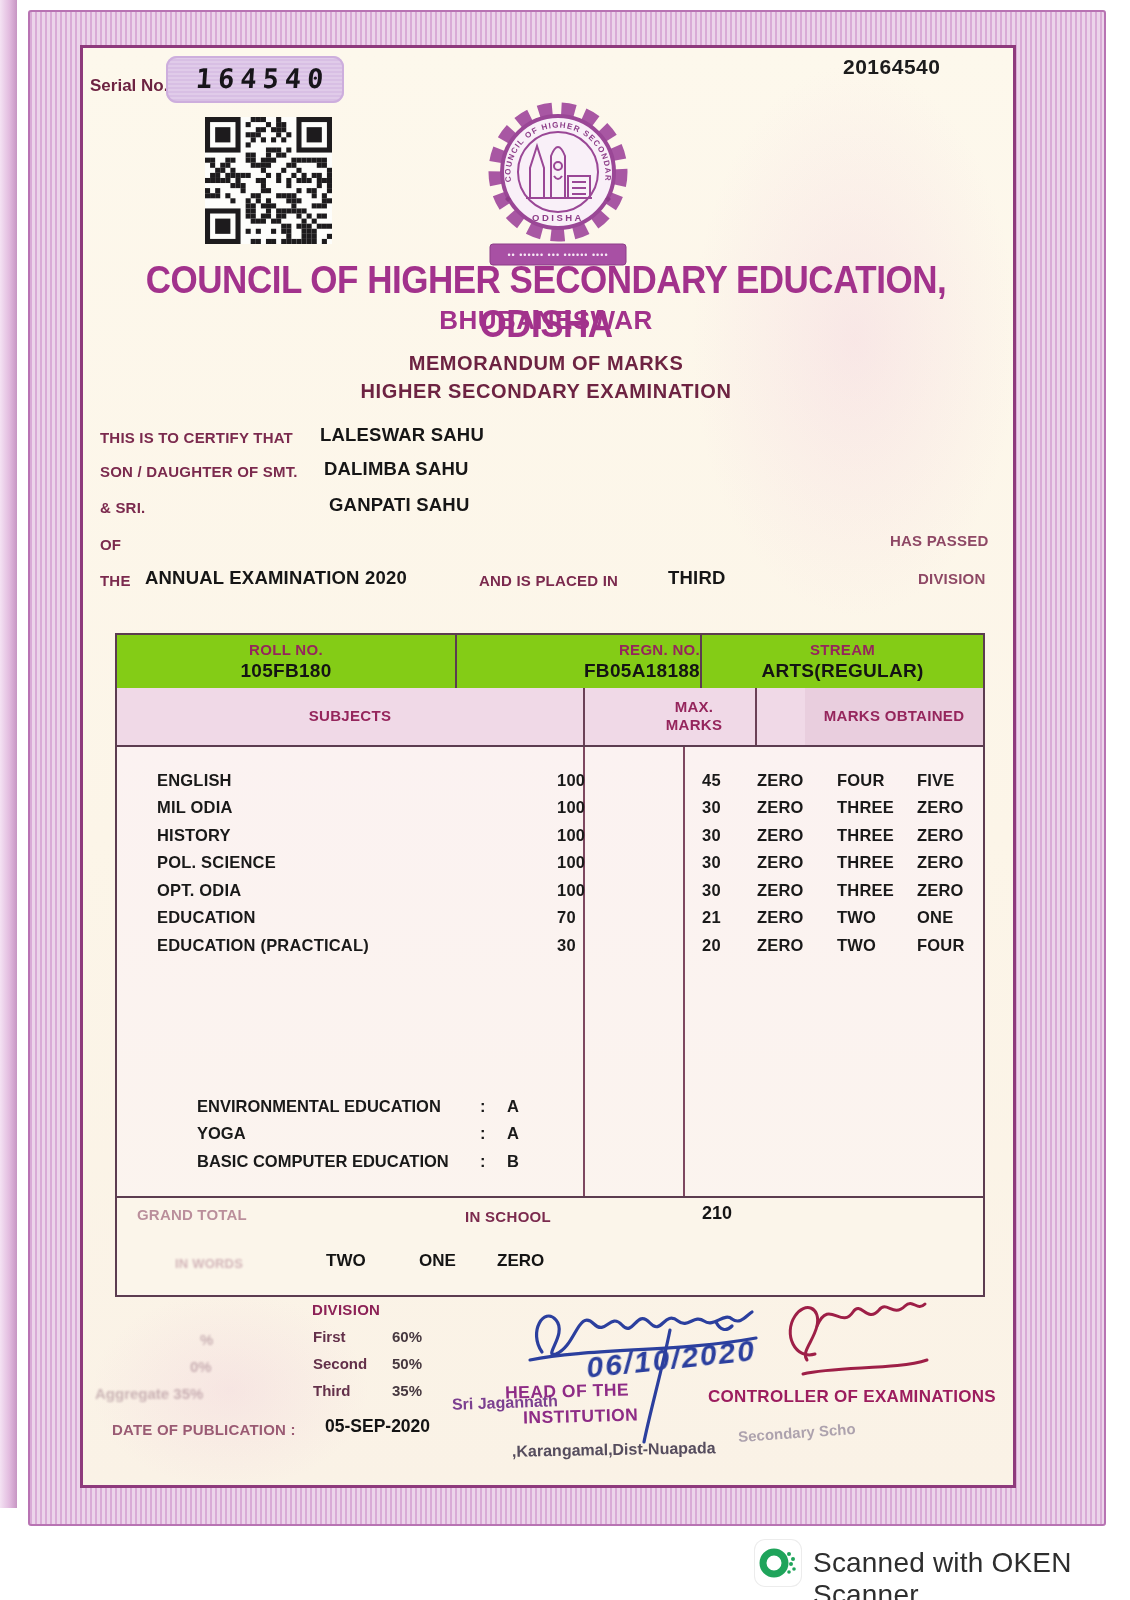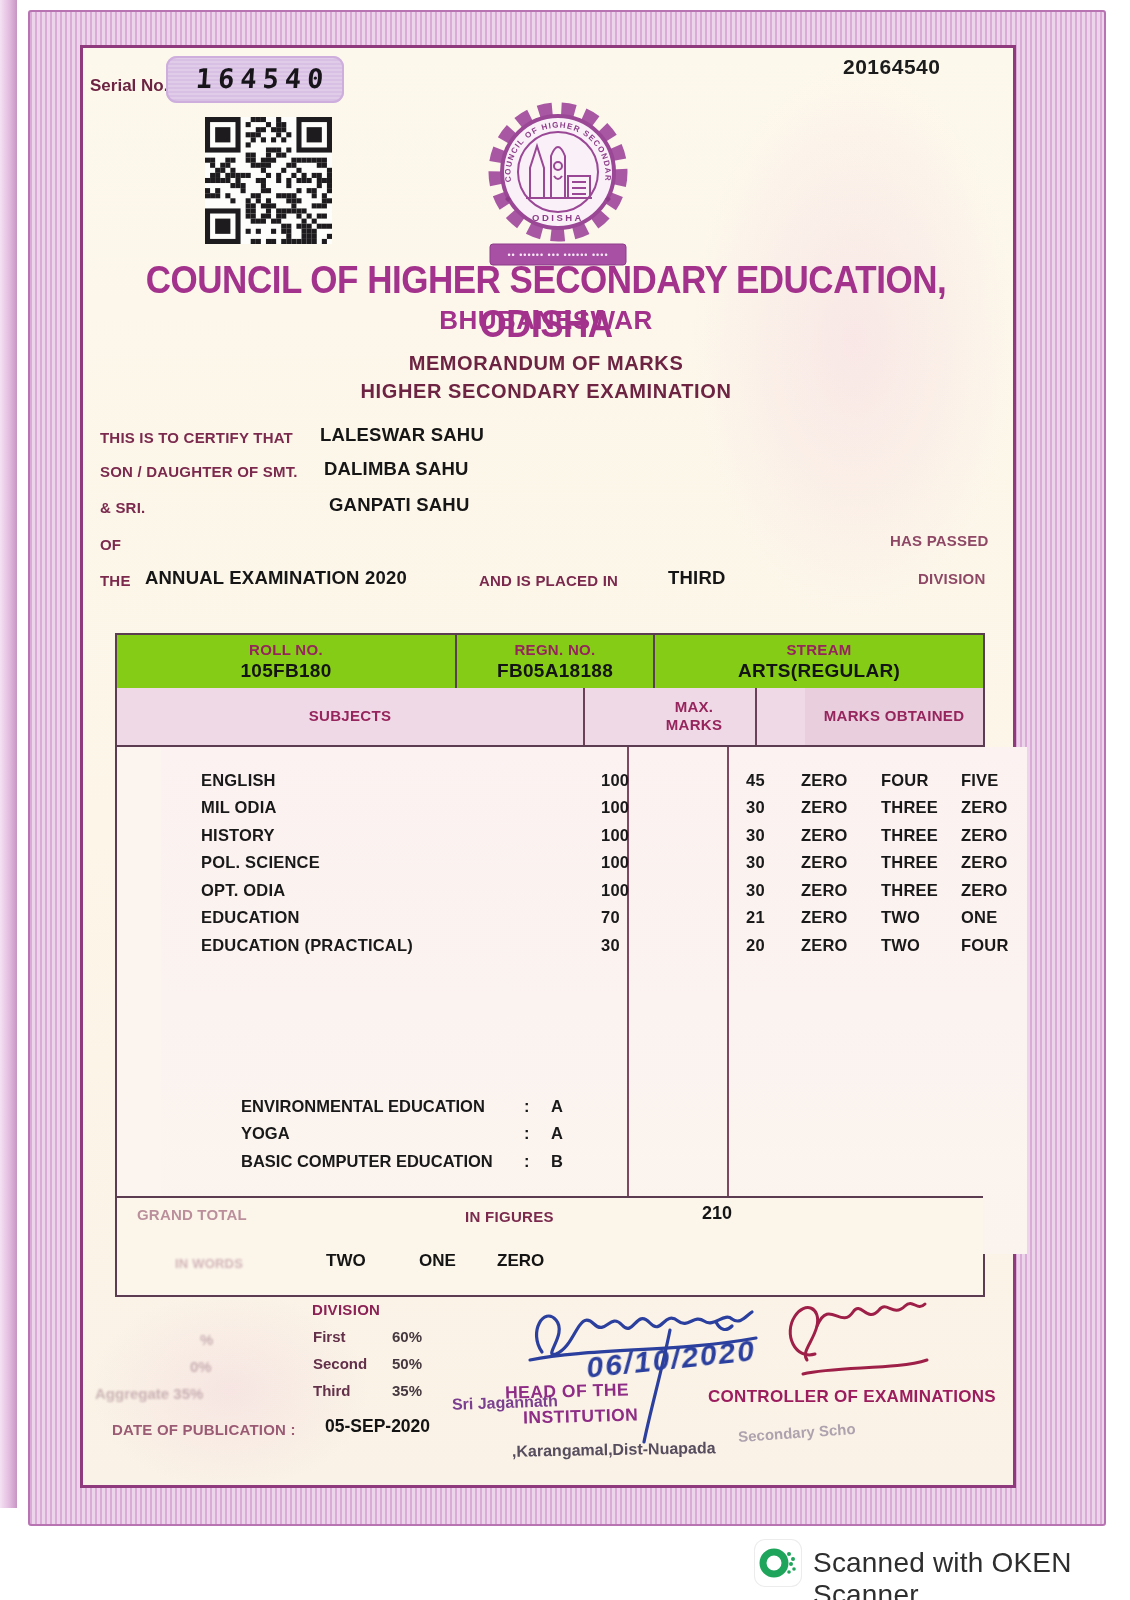--- a/index.html
+++ b/index.html
@@ -38,21 +38,21 @@
   
   .mtable{left:115px;top:633px;width:870px;height:664px;border:2.5px solid #5c3c50;box-sizing:border-box;background:#fcf4ee;}
   .info-row{position:absolute;left:0;top:0;width:100%;height:55px;display:flex;border-bottom:2.5px solid #5c3c50;box-sizing:border-box;background:#84cc16;}
   .info-cell{display:flex;flex-direction:column;align-items:center;justify-content:center;gap:2px;box-sizing:border-box;}
   .info-cell.b{border-right:2px solid #5c3c50;}
   .tlab{font-size:15px;font-weight:700;color:#95255c;letter-spacing:.3px;}
   .tval{font-size:19px;font-weight:700;color:#141414;letter-spacing:.3px;}
   .hdr-row{position:absolute;left:0;top:52.5px;width:100%;height:59px;display:flex;border-bottom:2px solid #5c3c50;box-sizing:border-box;background:#f0d9e7;gap:48px;}
   .hdr-cell{display:flex;flex-direction:column;align-items:center;justify-content:center;box-sizing:border-box;line-height:18px;}
   .hdr-cell.b{border-right:2px solid #6b4157;}
-  .tbody{position:absolute;left:0;top:111.5px;width:100%;height:507px;background:linear-gradient(180deg,#fbf2f1,#fbf4ee);margin-left:44px;}
+  .tbody{position:absolute;left:0;top:111.5px;width:100%;height:507px;background:linear-gradient(180deg,#fbf2f1,#fbf4ee);}
   .vline{position:absolute;top:0;width:2px;height:100%;background:#7d4860;}
   .mrow{position:absolute;left:0;width:100%;height:28px;}
   .mrow span{position:absolute;font-size:16.5px;font-weight:700;color:#191919;letter-spacing:.2px;white-space:nowrap;}
   .m-sub{left:40px;}
   .m-max{left:440px;width:100px;}
   .m-num{left:585px;width:44px;}
   .m-w1{left:640px;}
   .m-w2{left:720px;}
   .m-w3{left:800px;}
   .grow{position:absolute;left:0;width:100%;height:28px;}
@@ -362,21 +362,21 @@
   <span class="abs lbl" style="left:918px;top:570px;opacity:.85;">DIVISION</span>
 
 
   <div class="abs mtable">
 
     <div class="info-row">
       <div class="info-cell b" style="width:340px;">
         <span class="tlab">ROLL NO.</span>
         <span class="tval">105FB180</span>
       </div>
-      <div class="info-cell b" style="width:198px;">
+      <div class="info-cell b" style="width:245px;align-items:flex-end;">
         <span class="tlab">REGN. NO.</span>
         <span class="tval">FB05A18188</span>
       </div>
       <div class="info-cell" style="flex:1;">
         <span class="tlab">STREAM</span>
         <span class="tval">ARTS(REGULAR)</span>
       </div>
     </div>
 
     <div class="hdr-row">
@@ -465,21 +465,21 @@
       </div>
       <div class="grow" style="top:405px;">
         <span class="g-sub">BASIC COMPUTER EDUCATION</span>
         <span class="g-sep">:</span>
         <span class="g-val">B</span>
       </div>
     </div>
 
     <div class="gt-area">
       <span class="abs lbl faded" style="left:20px;top:8px;">GRAND TOTAL</span>
-      <span class="abs tlab" style="left:348px;top:10px;color:#7b2a4e;">IN FIGURES</span>
+      <span class="abs tlab" style="left:348px;top:10px;color:#7b2a4e;">IN SCHOOL</span>
       <span class="abs" style="left:585px;top:5px;font-size:18px;font-weight:700;color:#141414;">210</span>
       <span class="abs lbl vfaded" style="left:58px;top:58px;font-size:13px;">IN WORDS</span>
       <span class="abs" style="left:209px;top:53px;font-size:17px;font-weight:700;color:#141414;">TWO</span>
       <span class="abs" style="left:302px;top:53px;font-size:17px;font-weight:700;color:#141414;">ONE</span>
       <span class="abs" style="left:380px;top:53px;font-size:17px;font-weight:700;color:#141414;">ZERO</span>
     </div>
   </div>
 
   <span class="abs tlab" style="left:312px;top:1301px;color:#8c2156;">DIVISION</span>
   <span class="abs divrow" style="left:313px;top:1328px;">First</span>

